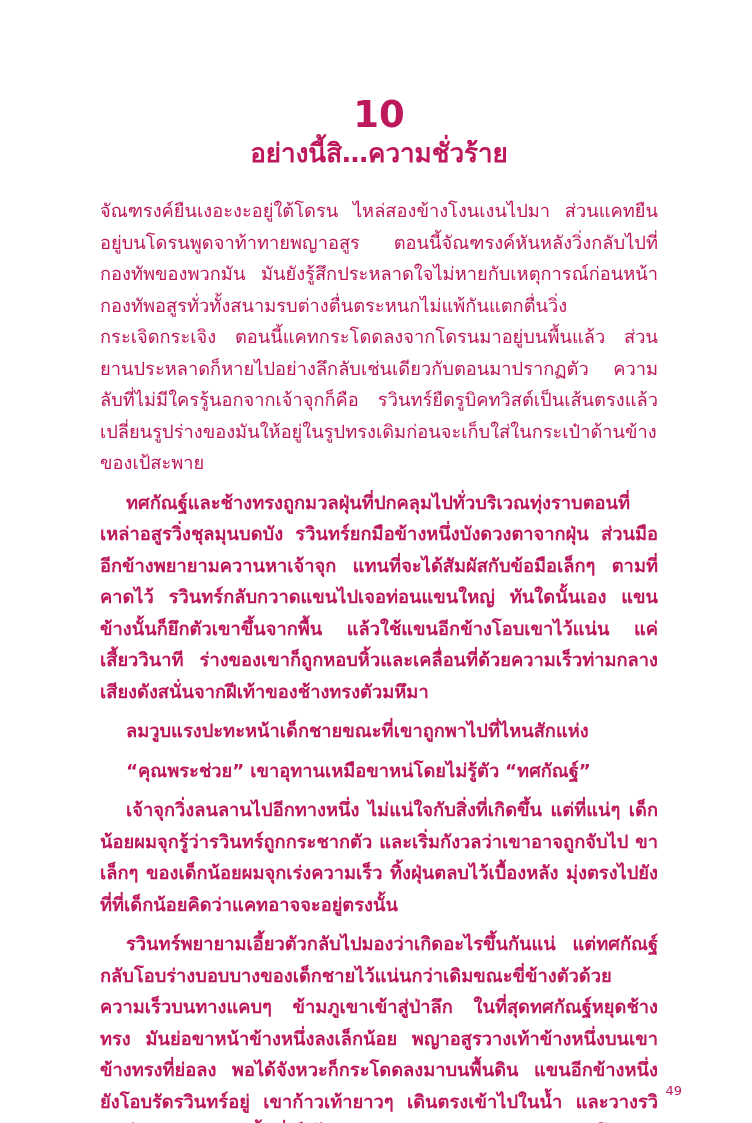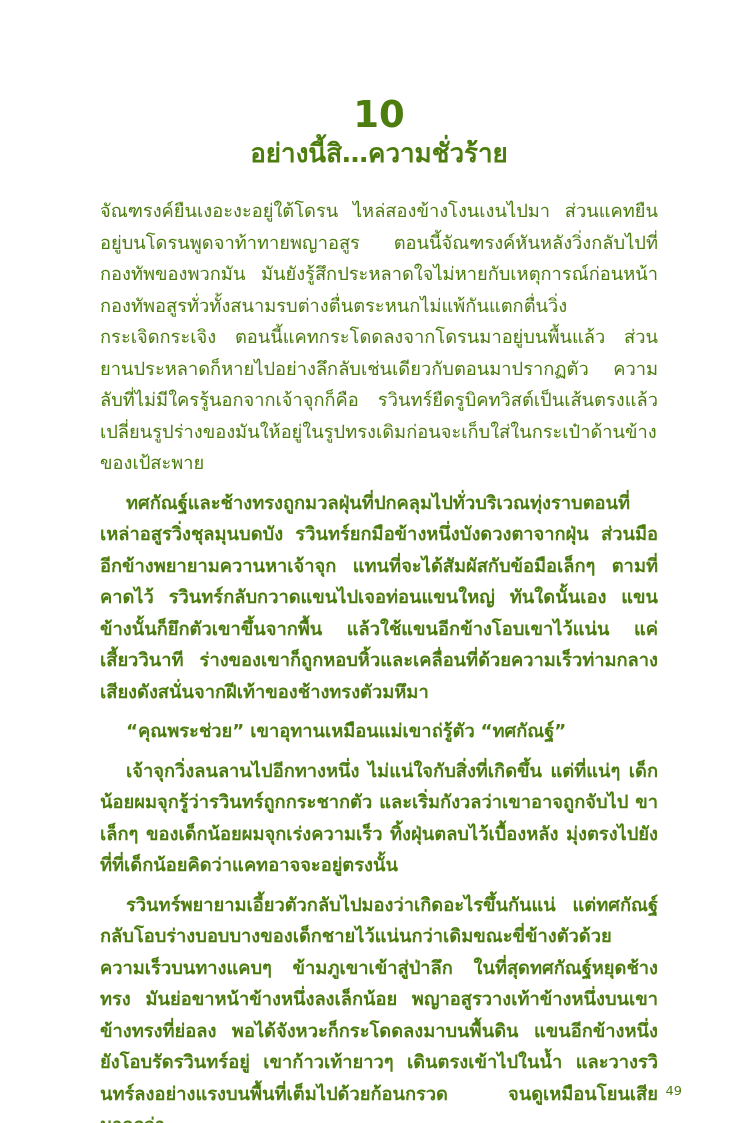--- a/index.html
+++ b/index.html
@@ -8,21 +8,21 @@
     background: #ffffff;
   }
   .page {
     position: relative;
     width: 752px;
     height: 1123px;
     background: #ffffff;
     margin: 0 auto;
     overflow: hidden;
     font-family: "DejaVu Sans", "Liberation Sans", sans-serif;
-    color: #4d7c0f;
+    color: #be185d;
   }
   .content {
     position: absolute;
     left: 92px;
     top: 96px;
     width: 574px;
   }
   .chapter-number {
     text-align: center;
     font-size: 37px;
@@ -61,19 +61,20 @@
 </head>
 <body>
 
 <div class="page">
   <div class="content">
     <div class="chapter-number">10</div>
     <div class="chapter-title">อย่างนี้สิ…ความชั่วร้าย</div>
     <div class="body-text">
       <p>จัณฑรงค์ยืนเงอะงะอยู่ใต้โดรน ไหล่สองข้างโงนเงนไปมา ส่วนแคทยืนอยู่บนโดรนพูดจาท้าทายพญาอสูร ตอนนี้จัณฑรงค์หันหลังวิ่งกลับไปที่กองทัพของพวกมัน มันยังรู้สึกประหลาดใจไม่หายกับเหตุการณ์ก่อนหน้า กองทัพอสูรทั่วทั้งสนามรบต่างตื่นตระหนกไม่แพ้กันแตกตื่นวิ่งกระเจิดกระเจิง ตอนนี้แคทกระโดดลงจากโดรนมาอยู่บนพื้นแล้ว ส่วนยานประหลาดก็หายไปอย่างลึกลับเช่นเดียวกับตอนมาปรากฏตัว ความลับที่ไม่มีใครรู้นอกจากเจ้าจุกก็คือ รวินทร์ยืดรูบิคทวิสต์เป็นเส้นตรงแล้วเปลี่ยนรูปร่างของมันให้อยู่ในรูปทรงเดิมก่อนจะเก็บใส่ในกระเป๋าด้านข้างของเป้สะพาย</p>
       <p class="indent">ทศกัณฐ์และช้างทรงถูกมวลฝุ่นที่ปกคลุมไปทั่วบริเวณทุ่งราบตอนที่เหล่าอสูรวิ่งชุลมุนบดบัง รวินทร์ยกมือข้างหนึ่งบังดวงตาจากฝุ่น ส่วนมืออีกข้างพยายามควานหาเจ้าจุก แทนที่จะได้สัมผัสกับข้อมือเล็กๆ ตามที่คาดไว้ รวินทร์กลับกวาดแขนไปเจอท่อนแขนใหญ่ ทันใดนั้นเอง แขนข้างนั้นก็ยึกตัวเขาขึ้นจากพื้น แล้วใช้แขนอีกข้างโอบเขาไว้แน่น แค่เสี้ยววินาที ร่างของเขาก็ถูกหอบหิ้วและเคลื่อนที่ด้วยความเร็วท่ามกลางเสียงดังสนั่นจากฝีเท้าของช้างทรงตัวมหึมา</p>
-      <p class="indent">“คุณพระช่วย” เขาอุทานเหมือนแม่เขาถ่รู้ตัว “ทศกัณฐ์”</p>
+      <p class="indent">ลมวูบแรงปะทะหน้าเด็กชายขณะที่เขาถูกพาไปที่ไหนสักแห่ง</p>
+      <p class="indent">“คุณพระช่วย” เขาอุทานเหมือขาหน่โดยไม่รู้ตัว “ทศกัณฐ์”</p>
       <p class="indent">เจ้าจุกวิ่งลนลานไปอีกทางหนึ่ง ไม่แน่ใจกับสิ่งที่เกิดขึ้น แต่ที่แน่ๆ เด็กน้อยผมจุกรู้ว่ารวินทร์ถูกกระชากตัว และเริ่มกังวลว่าเขาอาจถูกจับไป ขาเล็กๆ ของเด็กน้อยผมจุกเร่งความเร็ว ทิ้งฝุ่นตลบไว้เบื้องหลัง มุ่งตรงไปยังที่ที่เด็กน้อยคิดว่าแคทอาจจะอยู่ตรงนั้น</p>
       <p class="indent">รวินทร์พยายามเอี้ยวตัวกลับไปมองว่าเกิดอะไรขึ้นกันแน่ แต่ทศกัณฐ์กลับโอบร่างบอบบางของเด็กชายไว้แน่นกว่าเดิมขณะขี่ข้างตัวด้วยความเร็วบนทางแคบๆ ข้ามภูเขาเข้าสู่ป่าลึก ในที่สุดทศกัณฐ์หยุดช้างทรง มันย่อขาหน้าข้างหนึ่งลงเล็กน้อย พญาอสูรวางเท้าข้างหนึ่งบนเขาข้างทรงที่ย่อลง พอได้จังหวะก็กระโดดลงมาบนพื้นดิน แขนอีกข้างหนึ่งยังโอบรัดรวินทร์อยู่ เขาก้าวเท้ายาวๆ เดินตรงเข้าไปในน้ำ และวางรวินทร์ลงอย่างแรงบนพื้นที่เต็มไปด้วยก้อนกรวด จนดูเหมือนโยนเสียมากกว่า</p>
     </div>
   </div>
   <div class="page-number">49</div>
 </div>
 
 </body></html>

